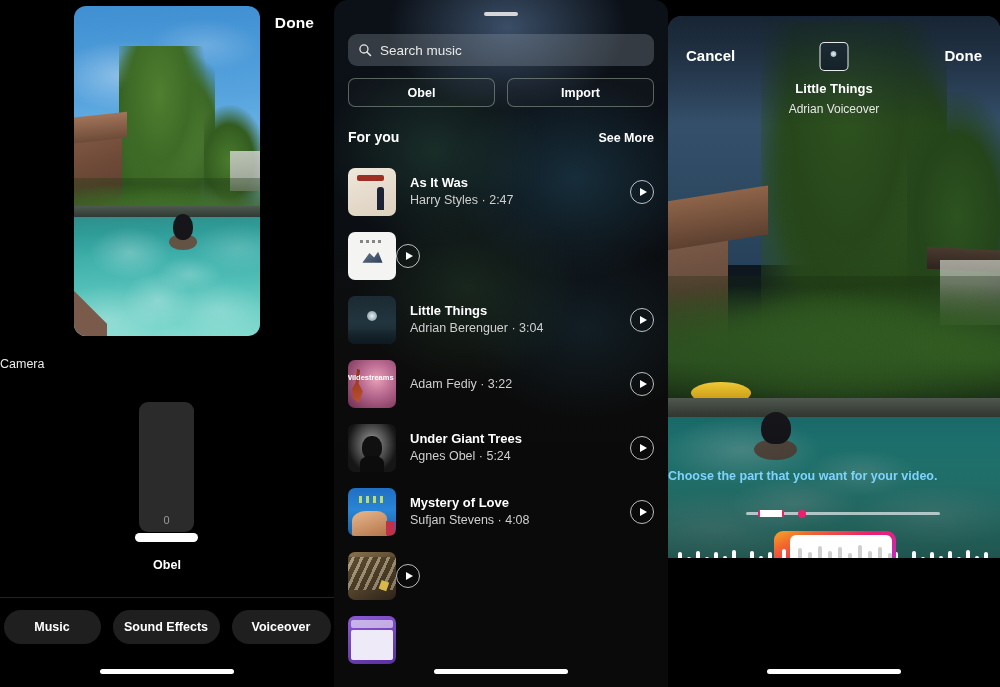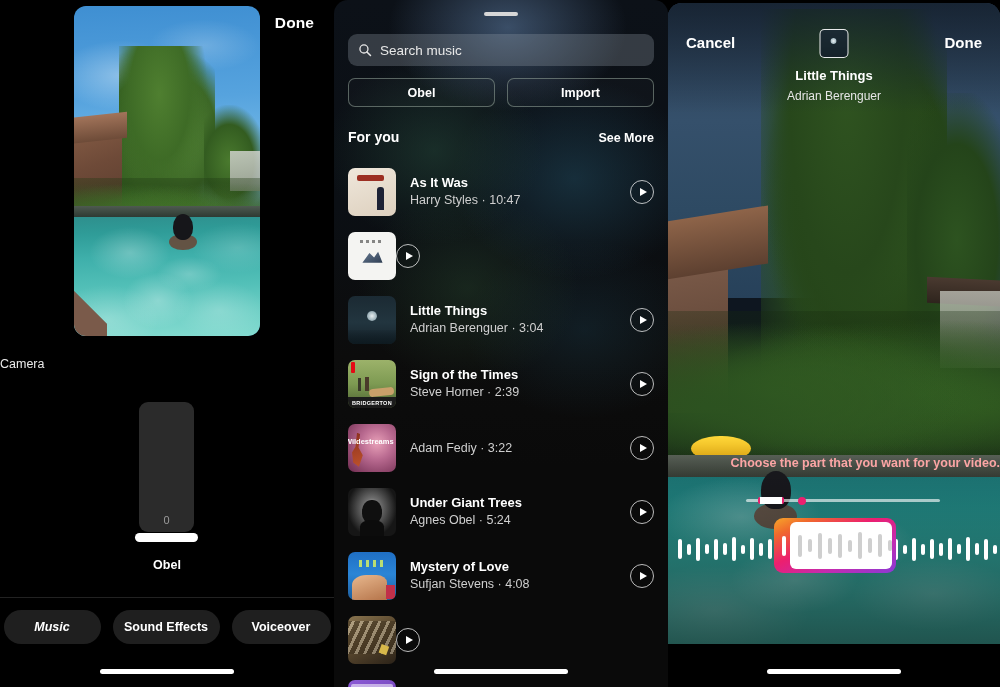--- a/index.html
+++ b/index.html
@@ -130,21 +130,21 @@
     position: absolute; left: 0; right: 0; top: 597px; height: 1px; background: #222;
   }
   .chip-row {
     position: absolute; left: 0; right: 0; top: 610px;
     display: flex; justify-content: center; gap: 12px;
   }
   .chip {
     background: #1f1f1f; color: #fff; font-size: 12.5px; font-weight: 700;
     border-radius: 20px; padding: 10px 0; text-align: center;
   }
-  .chip-music { width: 97px; font-style: italic; }
+  .chip-music { width: 97px; }
   .chip-voice { width: 99px; }
   .chip-sfx   { width: 107px; }
 
   .home-bar {
     position: absolute; bottom: 13px; left: 50%; transform: translateX(-50%);
     width: 134px; height: 5px; border-radius: 3px; background: #fff;
   }
 
   
   .mid-bg {
@@ -261,21 +261,21 @@
   .a-newhome::after { content:""; position:absolute; right:18%; bottom:22%; width:16%; height:18%;
     background:#d8b84a; transform: rotate(20deg); }
   .a-purple { background: linear-gradient(160deg,#8c5ad6,#5a2f9e); }
   .a-purple::before { content:""; position:absolute; left:6%; top:8%; width:88%; height:16%;
     background: rgba(255,255,255,.55); border-radius:2px; }
   .a-purple::after { content:""; position:absolute; left:6%; top:30%; width:88%; height:62%;
     background: #efeaf8; border-radius:2px; }
 
   
   .rp-frame {
-    position: absolute; left: 0; top: 3px; width: 332px; height: 641px;
+    position: absolute; left: 0; top: 16px; width: 332px; height: 542px;
     border-radius: 14px 14px 0 0; overflow: hidden; background: #0e1620;
   }
   .rv-sky {
     position:absolute; left:0; right:0; top:0; height:46%;
     background: linear-gradient(180deg,#2c3f55 0%, #35506b 40%, #2e4a63 70%, #27415a 100%);
   }
   .rv-tree-big {
     position:absolute; left:28%; top:1%; width:56%; height:62%;
     background:
       radial-gradient(ellipse at 46% 22%, #2f5320 0%, #27471b 40%, rgba(30,56,20,0) 64%),
@@ -356,21 +356,21 @@
     position:absolute; left:50%; top:26px; transform:translateX(-50%);
     width:29px; height:29px; border-radius:5px; border:1.4px solid rgba(255,255,255,.9);
     overflow:hidden; background: linear-gradient(180deg,#1b2a33,#15222a);
   }
   .rp-art-moon {
     position:absolute; left:36%; top:30%; width:22%; height:22%; border-radius:50%;
     background: radial-gradient(circle,#eef3f5 0%, #a8bcc4 60%, rgba(120,150,160,0) 100%);
   }
   .rp-song { position:absolute; left:0; right:0; top:65px; text-align:center; color:#fff; font-size:13px; font-weight:700; }
   .rp-artist { position:absolute; left:0; right:0; top:86px; text-align:center; color:#e6e6e6; font-size:12px; }
-  .rp-hint { position:absolute; left:0; right:0; top:453px; text-align:right; color:#fca5a5; font-size:12.5px; font-weight:700; }
+  .rp-hint { position:absolute; left:0; right:0; top:453px; text-align:left; color:#7dd3fc; font-size:12.5px; font-weight:700; }
   .rp-scrub {
     position:absolute; left:78px; top:496px; width:194px; height:3px;
     border-radius:2px; background: rgba(255,255,255,.62);
   }
   .rp-scrub-sel {
     position:absolute; left:12px; top:-2px; width:26px; height:7px;
     border-radius:2px; background:#fff; border-left:2.5px solid #ec1f6f; border-right:2.5px solid #ec1f6f;
   }
   .rp-scrub-dot {
     position:absolute; left:52px; top:-2.5px; width:8px; height:8px;
@@ -471,21 +471,21 @@
         <div class="section-title">For you</div>
         <div class="see-more">See More</div>
       </div>
 
       <div class="track-list">
 
         <div class="track-row">
           <div class="art a-asitwas"></div>
           <div class="track-meta">
             <div class="track-title">As It Was</div>
-            <div class="track-sub">Harry Styles · 10:47</div>
+            <div class="track-sub">Harry Styles · 2:47</div>
           </div>
           <div class="play-btn">
               <div class="play-tri"></div>
             </div>
         </div>
 
         <div class="track-row">
           <div class="art a-wildest"></div>
           <div class="play-btn">
               <div class="play-tri"></div>
@@ -496,35 +496,20 @@
           <div class="art a-little"></div>
           <div class="track-meta">
             <div class="track-title">Little Things</div>
             <div class="track-sub">Adrian Berenguer · 3:04</div>
           </div>
           <div class="play-btn">
               <div class="play-tri"></div>
             </div>
         </div>
 
-        <div class="track-row">
-          <div class="art a-sign">
-            <div class="a-sign-n"></div>
-            <div class="a-sign-f1"></div>
-            <div class="a-sign-f2"></div>
-            <div class="a-sign-log"></div>
-          </div>
-          <div class="track-meta">
-            <div class="track-title">Sign of the Times</div>
-            <div class="track-sub">Steve Horner · 2:39</div>
-          </div>
-          <div class="play-btn">
-              <div class="play-tri"></div>
-            </div>
-        </div>
 
         <div class="track-row">
           <div class="art a-wd2"></div>
           <div class="track-meta">
             <div class="track-sub">Adam Fediy · 3:22</div>
           </div>
           <div class="play-btn">
               <div class="play-tri"></div>
             </div>
         </div>
@@ -590,21 +575,21 @@
       <div class="rp-topscrim"></div>
       <div class="rp-botscrim"></div>
 
       <div class="rp-cancel">Cancel</div>
       <div class="rp-done">Done</div>
 
       <div class="rp-art">
         <div class="rp-art-moon"></div>
       </div>
       <div class="rp-song">Little Things</div>
-      <div class="rp-artist">Adrian Berenguer</div>
+      <div class="rp-artist">Adrian Voiceover</div>
 
       <div class="rp-hint">Choose the part that you want for your video.</div>
 
       <div class="rp-scrub">
         <div class="rp-scrub-sel"></div>
         <div class="rp-scrub-dot"></div>
       </div>
 
       <div class="wave-strip">
         <div class="wbar" style="height:20px"></div>

